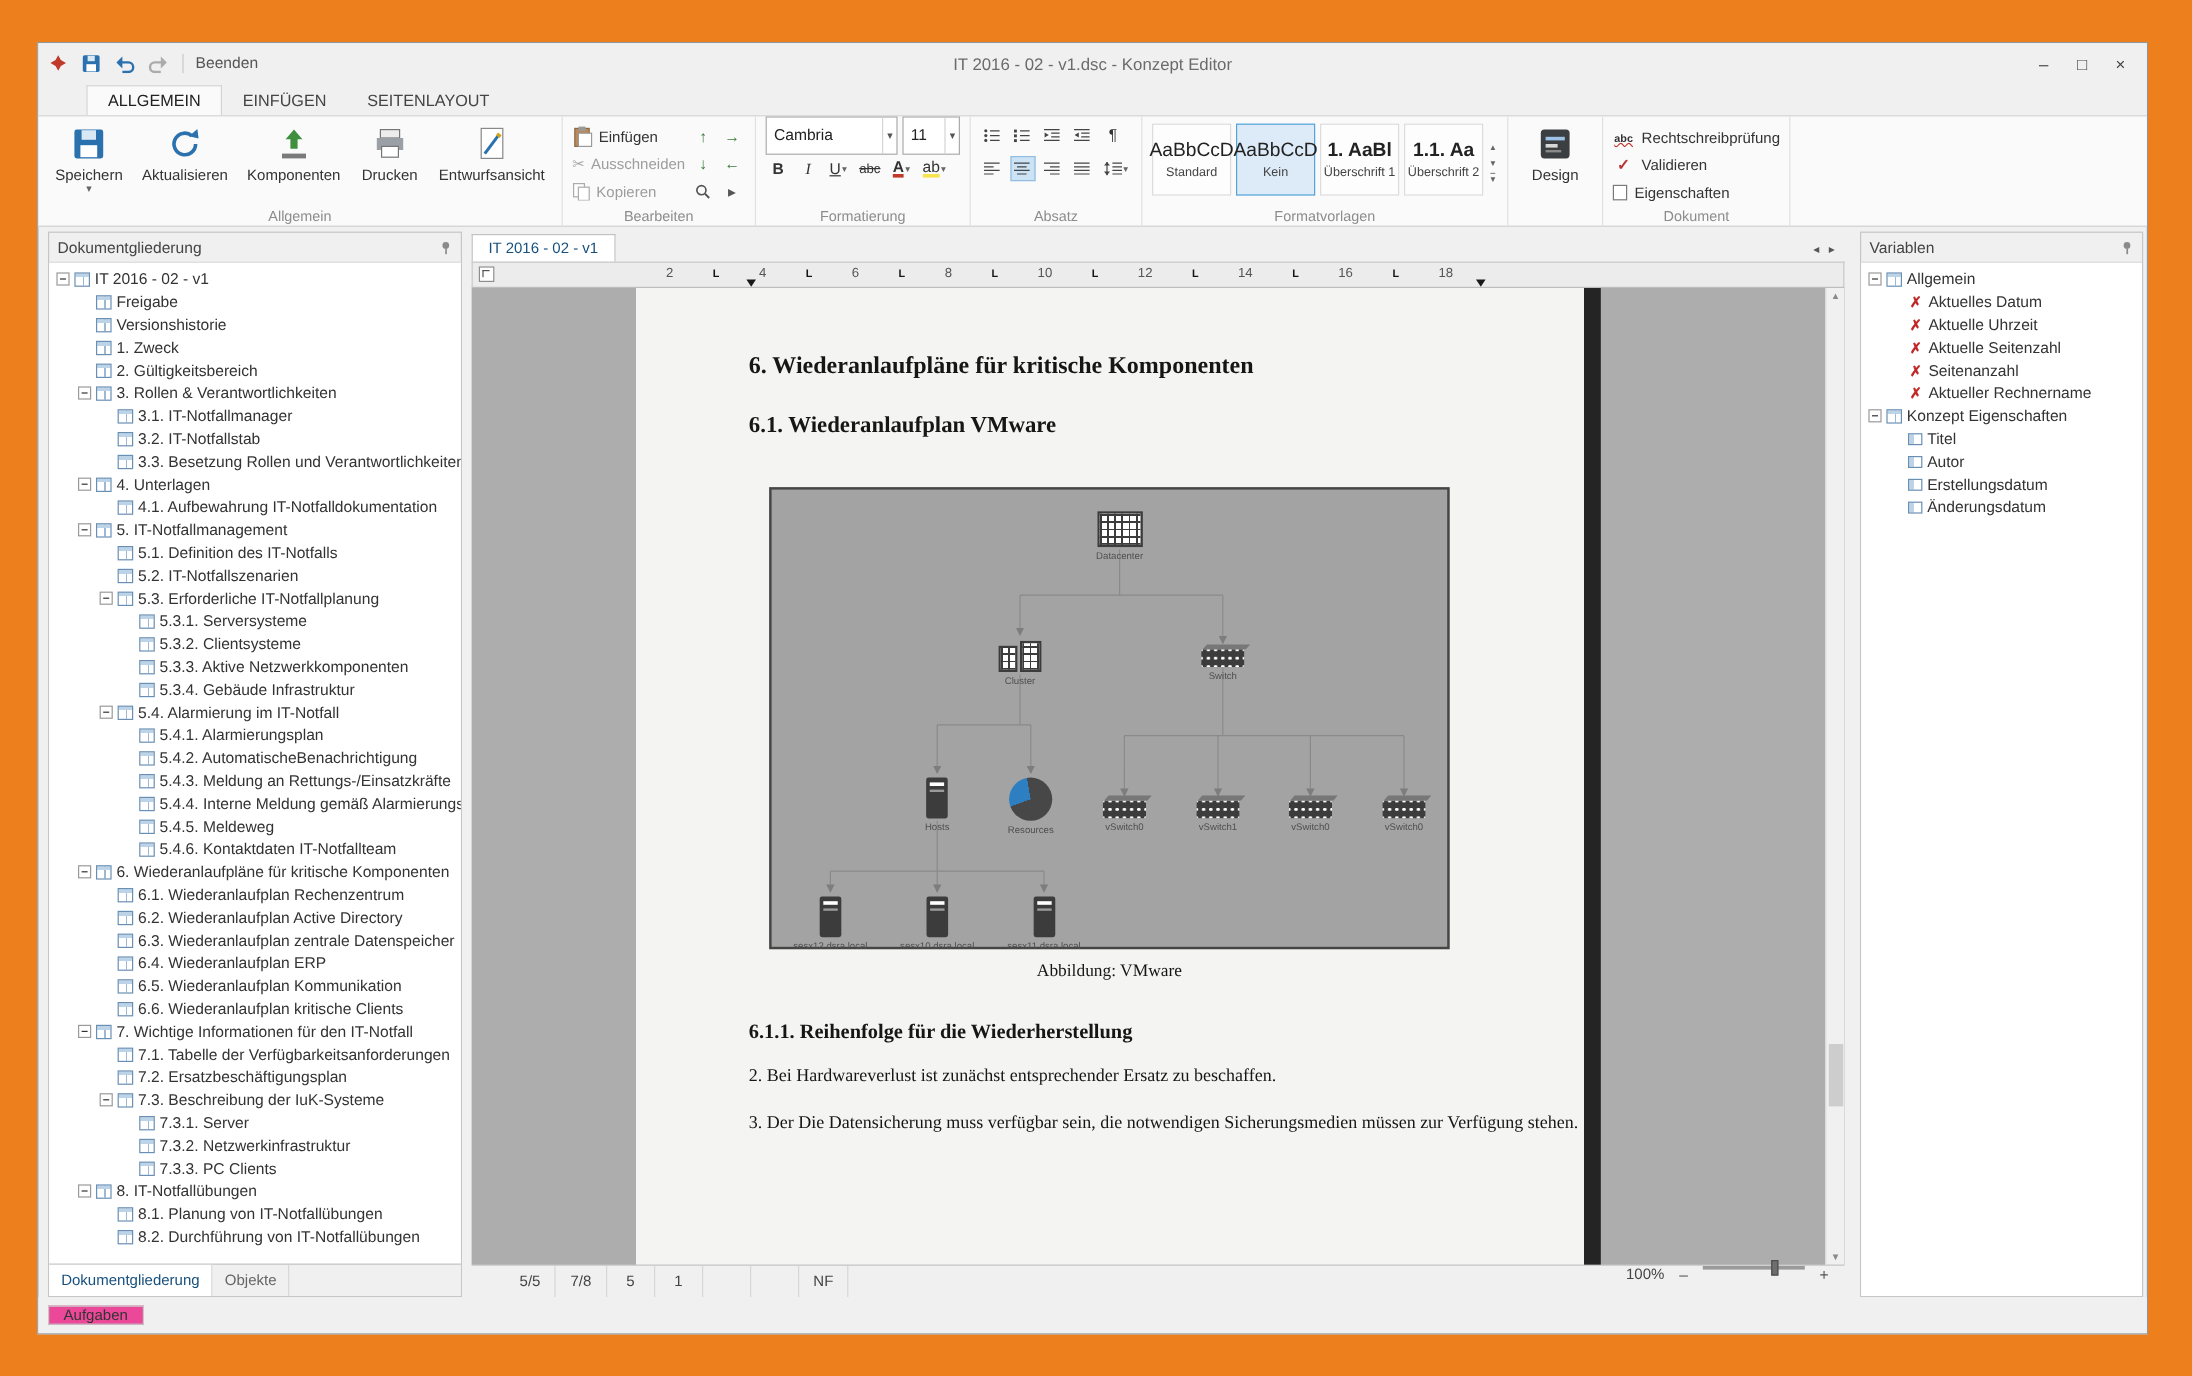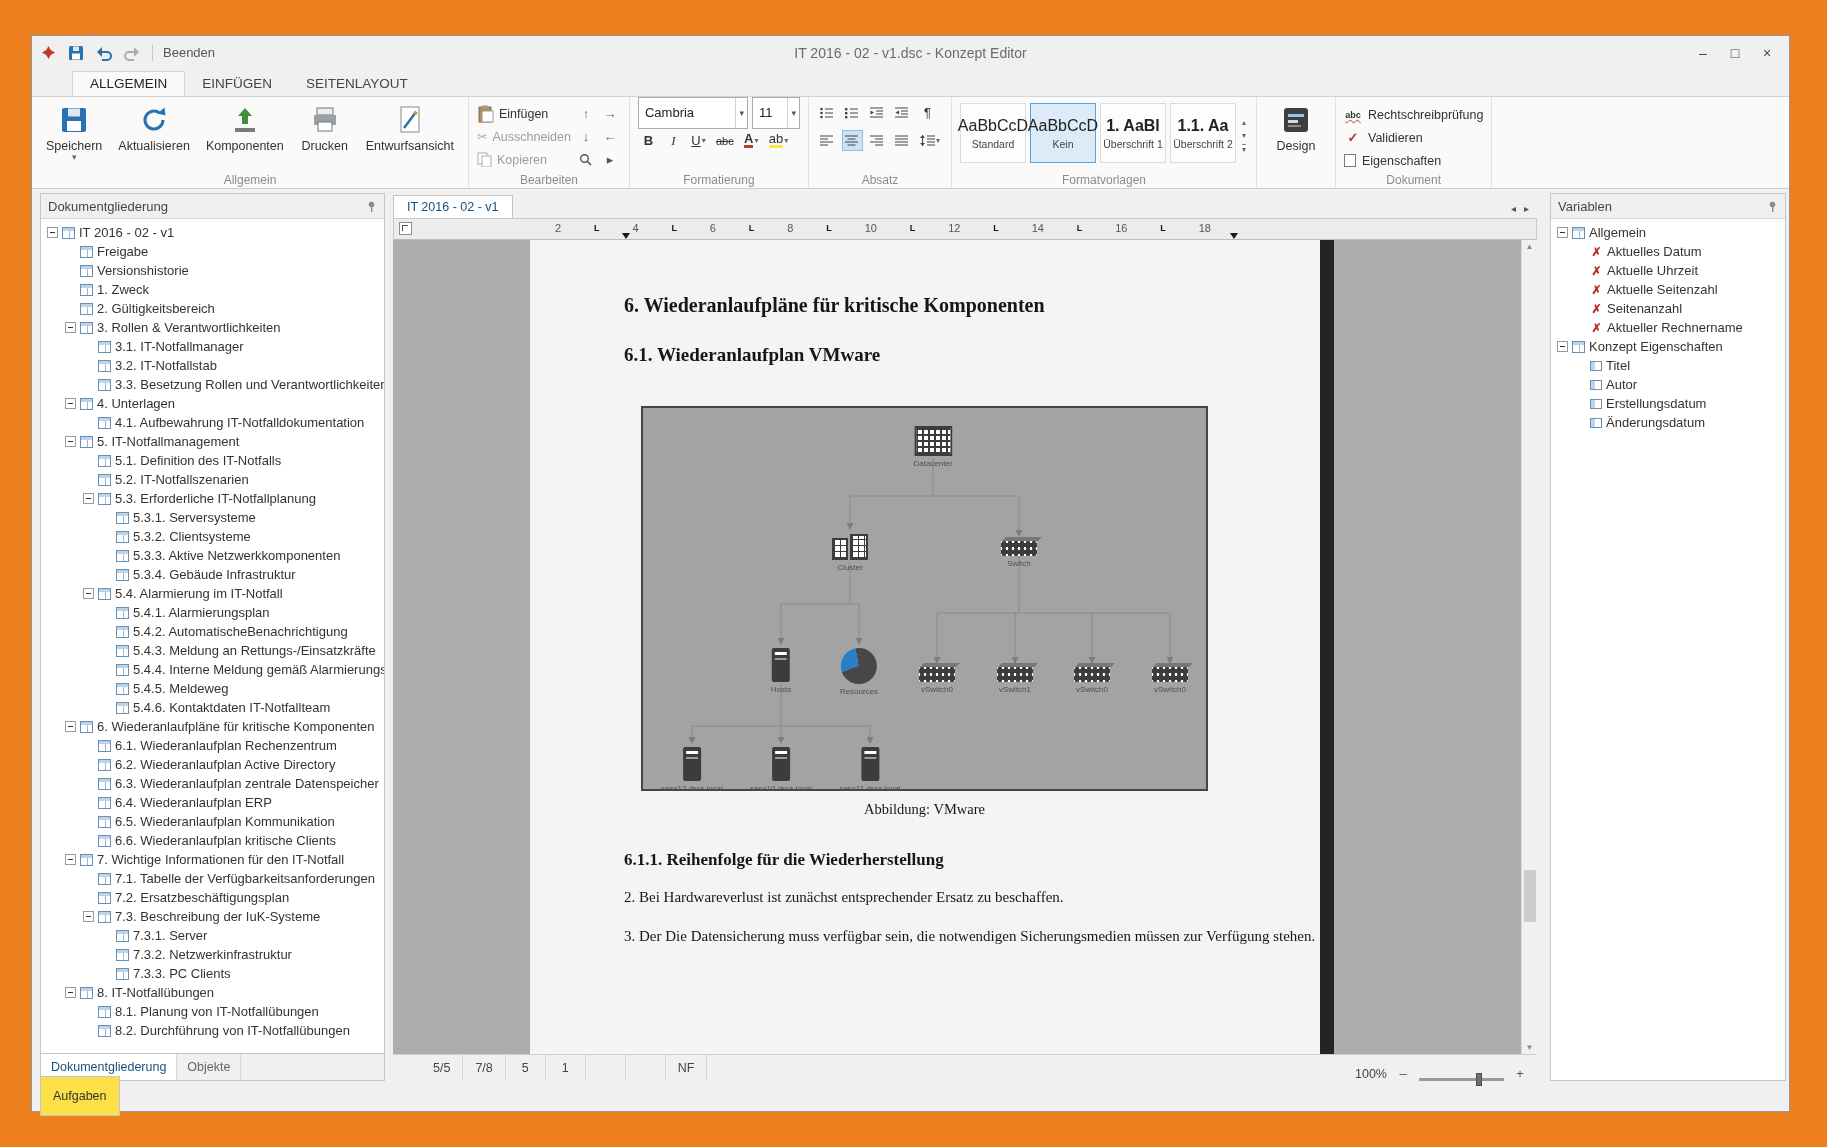--- a/index.html
+++ b/index.html
@@ -139,27 +139,27 @@
   .b-server{width:18px;height:34px;background:#3c3c3c;border-radius:2px;position:relative;}
   .b-server::before{content:"";position:absolute;left:3px;top:4px;right:3px;height:3px;background:#fff;}
   .b-server::after{content:"";position:absolute;left:3px;top:10px;right:3px;height:2px;background:#9a9a9a;}
   .b-pie{width:36px;height:36px;border-radius:50%;background:conic-gradient(from 250deg,#2d7fc1 0 100deg,#474747 100deg 360deg);}
   .caption{font-size:14.5px;text-align:center;margin-top:10px;width:567px;}
 
   
   .statusbar{height:27px;display:flex;align-items:stretch;background:#f0f0f0;border-top:1px solid #cfcfcf;
     padding-left:28px;font-size:12.5px;color:#444;}
   .scell{min-width:40px;padding:0 12px;border-right:1px solid #d6d6d6;display:flex;align-items:center;justify-content:center;}
-  .zoomwrap{margin-left:auto;display:flex;align-items:flex-end;gap:9px;padding-right:10px;color:#444;}
+  .zoomwrap{margin-left:auto;display:flex;align-items:flex-start;gap:9px;padding-right:10px;color:#444;}
   .ztrack{width:85px;height:3px;background:#9a9a9a;position:relative;}
   .zthumb{position:absolute;left:57px;top:-5px;width:6px;height:13px;background:#6e6e6e;border:1px solid #4e4e4e;}
   .zbtn{font-size:13px;color:#555;width:14px;text-align:center;}
 
   .bottomstrip{height:30px;background:#f0f0f0;display:flex;align-items:center;padding-left:8px;}
-  .aufg{height:40px;display:flex;align-items:center;padding:0 12px;background:#fde047;border:1px solid #c6c6c6;
+  .aufg{height:16px;display:flex;align-items:center;padding:0 12px;background:#ec4899;border:1px solid #c6c6c6;
     font-size:12.5px;color:#333;}
 
   svg{display:block;}
 </style>
 </head>
 <body>
 
 <div class="window">
 
   <div class="titlebar">

